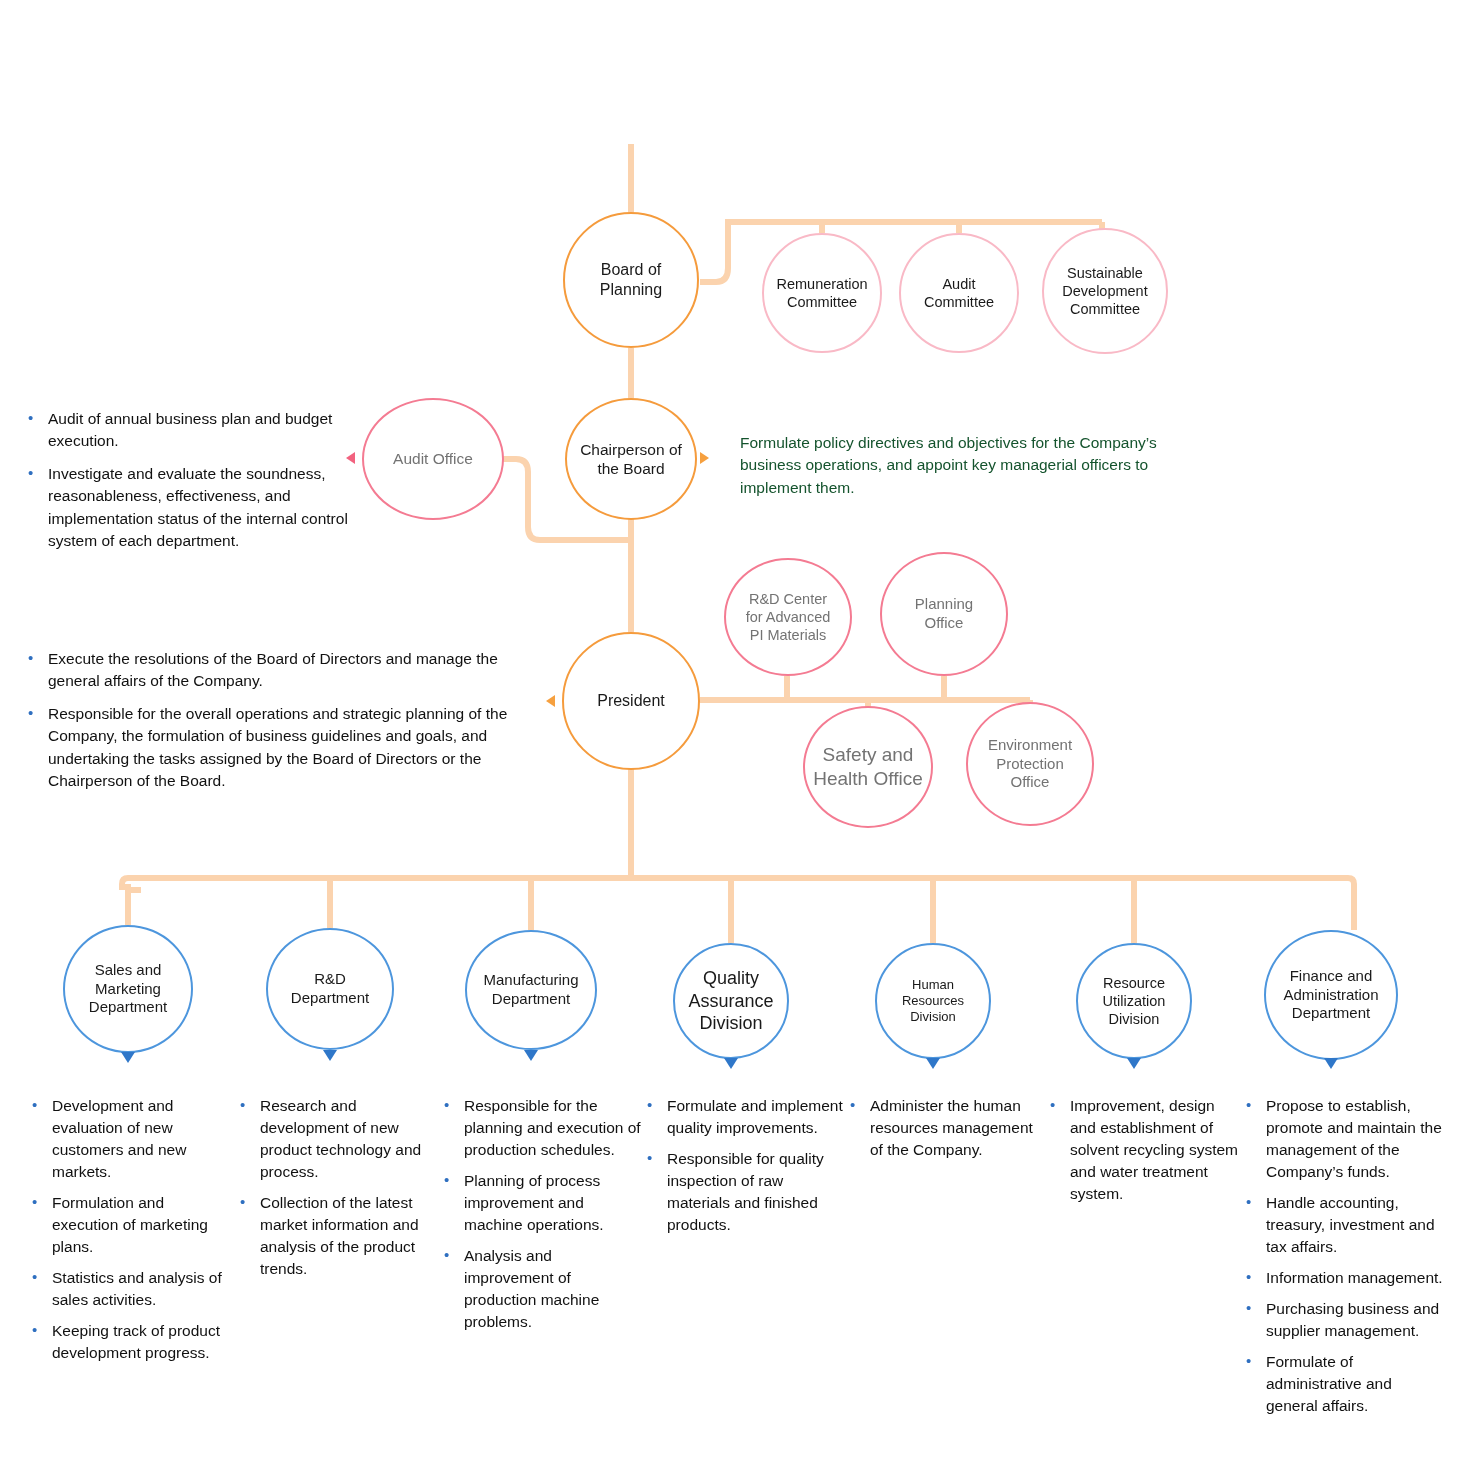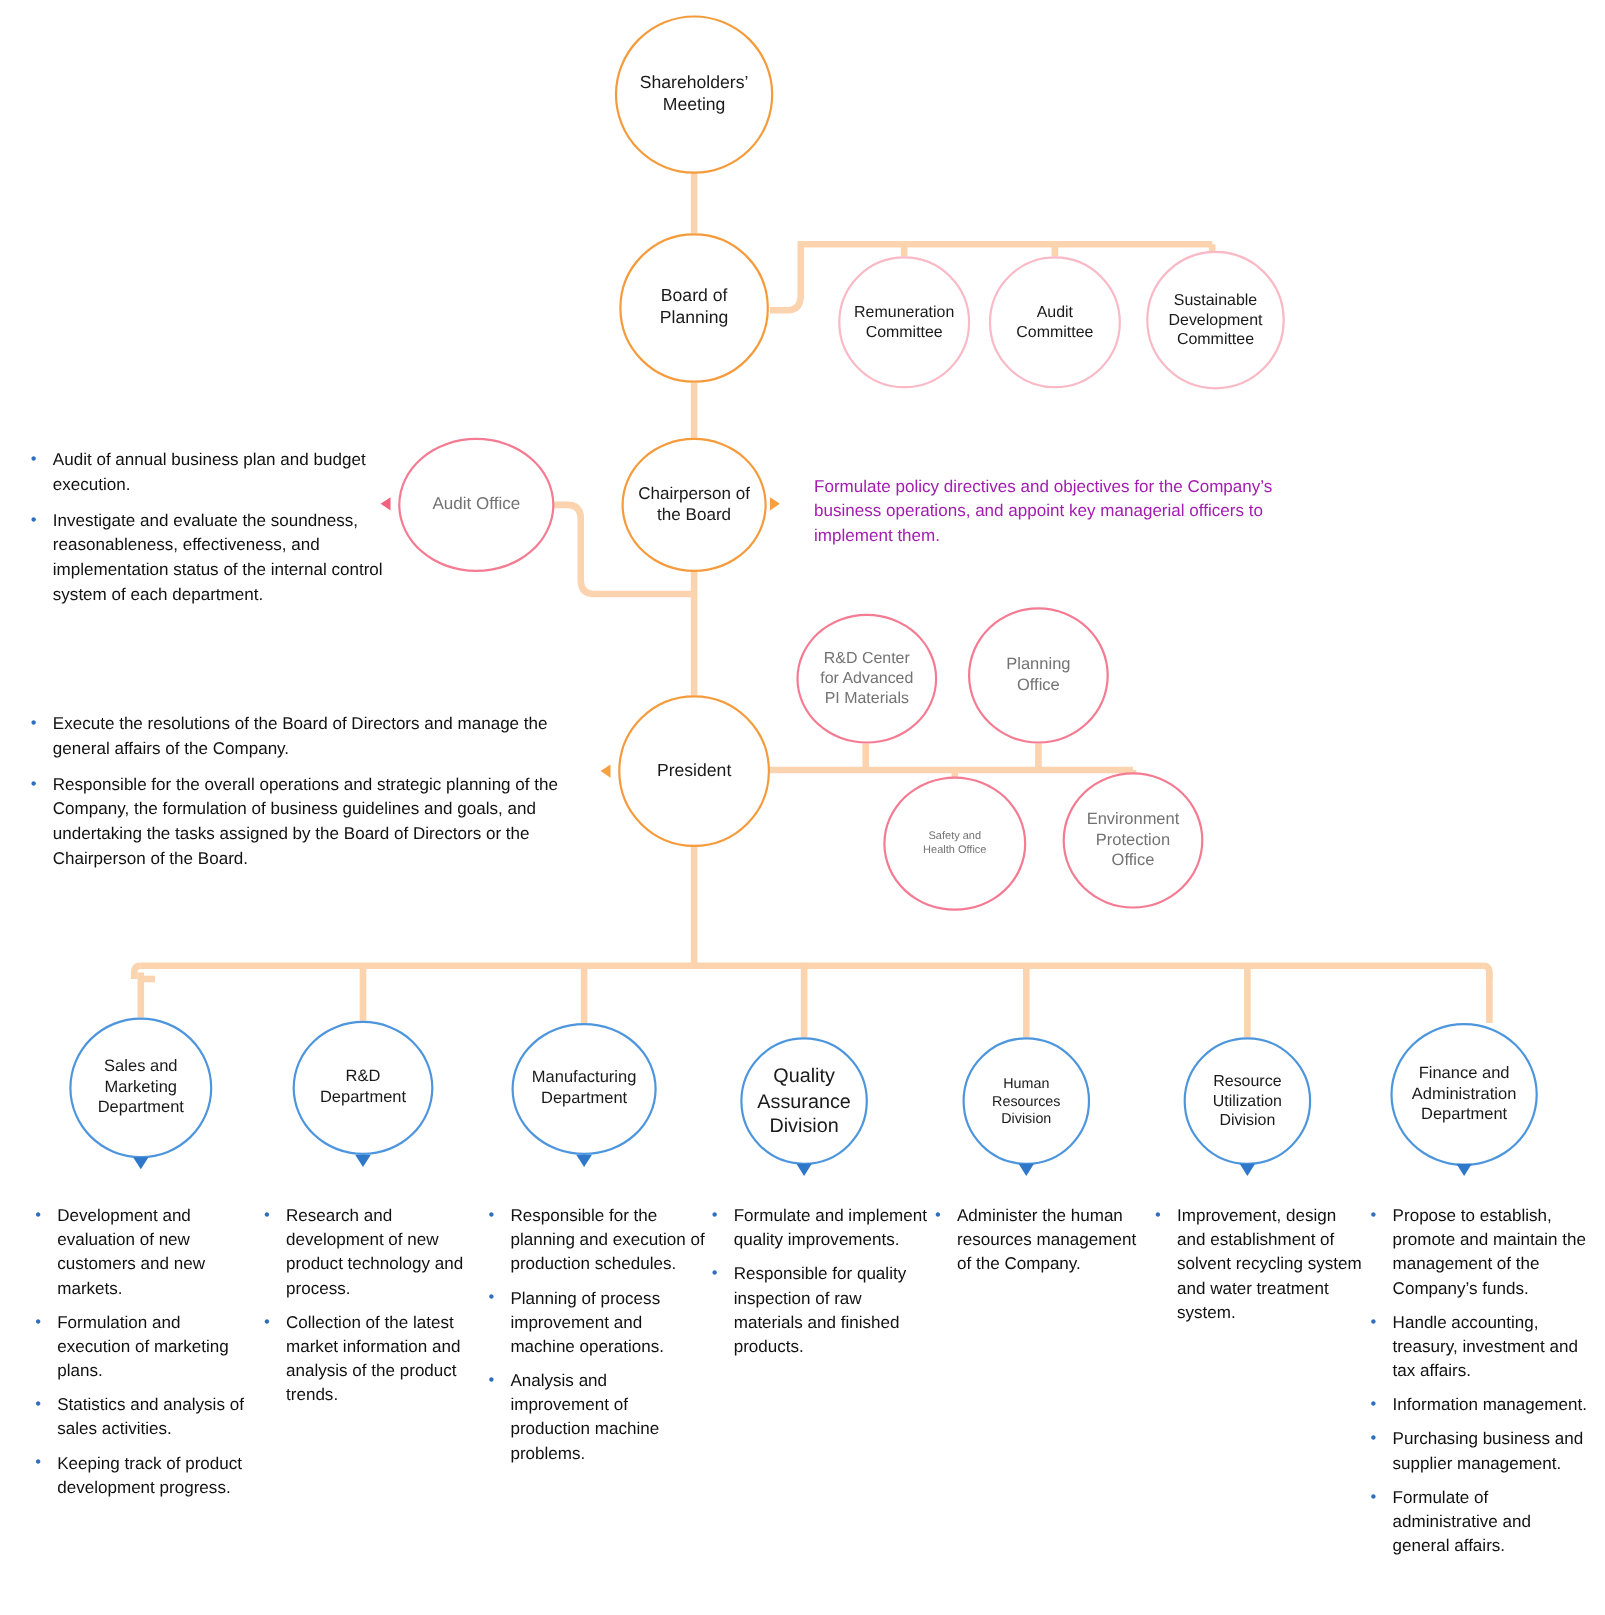--- a/index.html
+++ b/index.html
@@ -91,21 +91,21 @@
     position: absolute;
     font-size: 15.5px;
     line-height: 1.45;
     color: #111111;
     z-index: 2;
   }
   .plain-note {
     position: absolute;
     font-size: 15.5px;
     line-height: 1.45;
-    color: #a21caf;
+    color: #14532d;
     z-index: 2;
   }
   ul.bullets {
     list-style: none;
     margin: 0;
     padding: 0;
   }
   ul.bullets li {
     position: relative;
     padding-left: 22px;
@@ -175,24 +175,20 @@
       <path d="M731 878 L731 943"></path>
       <path d="M933 878 L933 943"></path>
       <path d="M1134 878 L1134 943"></path>
       <path d="M1354 884 L1354 930"></path>
     </g>
   </svg>
 
   <div class="artifact" style="left:1078px; top:732px; height:42px;"></div>
   <div class="artifact" style="left:1388px; top:975px; height:40px;"></div>
 
-  <div class="node orange" style="left:559px; top:14px; width:144px; height:144px; font-size:16px;">
-    <span class="lbl">Shareholders’
-Meeting</span>
-  </div>
 
   <div class="node orange" style="left:563px; top:212px; width:136px; height:136px; font-size:16px;">
     <span class="lbl">Board of
 Planning</span>
   </div>
 
   <div class="node pink-soft" style="left:762px; top:233px; width:120px; height:120px; font-size:14.5px;">
     <span class="lbl">Remuneration
 Committee</span>
   </div>
@@ -228,21 +224,21 @@
     <span class="lbl">R&amp;D Center
 for Advanced
 PI Materials</span>
   </div>
 
   <div class="node pink" style="left:880px; top:552px; width:128px; height:124px; font-size:15px;">
     <span class="lbl">Planning
 Office</span>
   </div>
 
-  <div class="node pink" style="left:803px; top:706px; width:130px; height:122px; font-size:10px;text-align:center;">
+  <div class="node pink" style="left:803px; top:706px; width:130px; height:122px; font-size:19px;text-align:center;">
     <span class="lbl">Safety and
 Health Office</span>
   </div>
 
   <div class="node pink" style="left:966px; top:702px; width:128px; height:124px; font-size:15px;">
     <span class="lbl">Environment
 Protection
 Office</span>
   </div>
 

